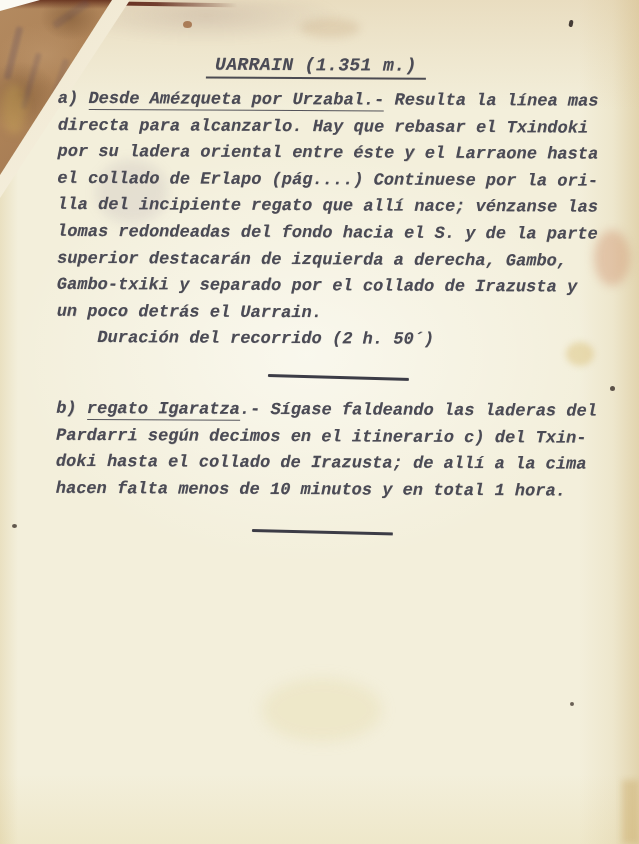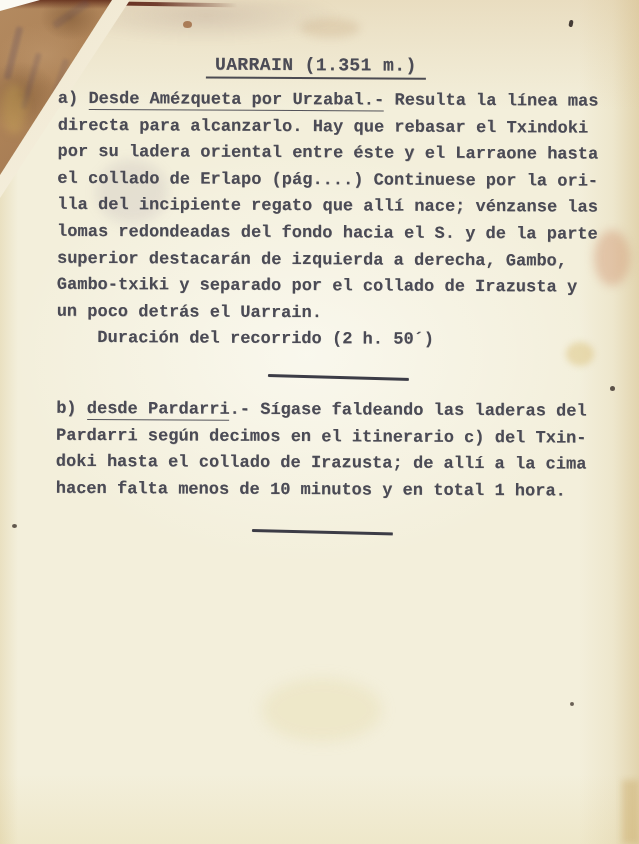--- a/index.html
+++ b/index.html
@@ -1,19 +1,20 @@
 <!DOCTYPE html>
 <html><head>
 <meta charset="utf-8">
 <style>
   html,body { margin:0; padding:0; background:#ffffff; }
   .scan {
     position:relative; width:639px; height:844px; overflow:hidden;
     background:#ffffff;
     font-family:"Liberation Mono","DejaVu Sans Mono",monospace;
+    font-style:italic;
   }
   
   .paper {
     position:absolute; inset:0;
     background-image:
       radial-gradient(ellipse 420px 300px at 48% 42%, rgba(255,255,252,0.55), rgba(255,255,252,0) 70%),
       linear-gradient(to bottom, rgba(214,186,140,0.34) 0px, rgba(214,186,140,0.16) 55px, rgba(214,186,140,0) 110px),
       linear-gradient(to left, rgba(198,168,100,0.38) 0px, rgba(198,168,100,0.12) 26px, rgba(198,168,100,0) 60px),
       linear-gradient(to right, rgba(205,180,115,0.25) 0px, rgba(205,180,115,0) 18px),
       linear-gradient(to top, rgba(222,205,140,0.22) 0px, rgba(222,205,140,0) 70px),
@@ -107,21 +108,21 @@
       <div class="ln">el collado de Erlapo (pág....) Continuese por la ori-</div>
       <div class="ln">lla del incipiente regato que allí nace; vénzanse las</div>
       <div class="ln">lomas redondeadas del fondo hacia el S. y de la parte</div>
       <div class="ln">superior destacarán de izquierda a derecha, Gambo,</div>
       <div class="ln">Gambo-txiki y separado por el collado de Irazusta y</div>
       <div class="ln">un poco detrás el Uarrain.</div>
       <div class="ln">    Duración del recorrido (2 h. 50´)</div>
     </div>
 
     <div class="para para-b">
-      <div class="ln"><span>b) </span><span class="useg">desde Pardarri</span><span>.- Sígase faldeando las laderas del</span></div>
+      <div class="ln"><span>b) </span><span class="useg">regato Igaratza</span><span>.- Sígase faldeando las laderas del</span></div>
       <div class="ln">Pardarri según decimos en el itinerario c) del Txin-</div>
       <div class="ln">doki hasta el collado de Irazusta; de allí a la cima</div>
       <div class="ln">hacen falta menos de 10 minutos y en total 1 hora.</div>
     </div>
   </div>
 
   <div class="divider divider-1"></div>
   <div class="divider divider-2"></div>
 </div>
 

